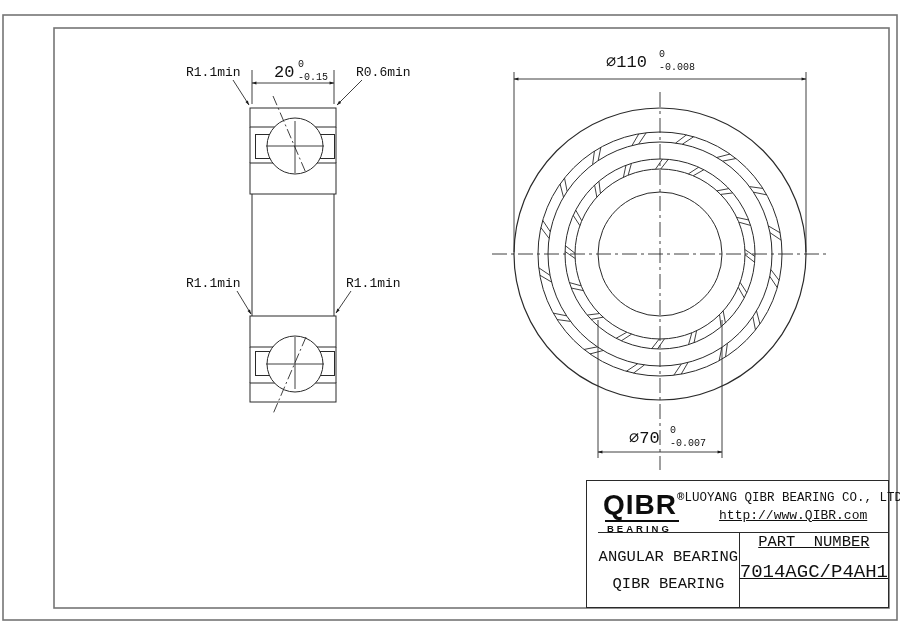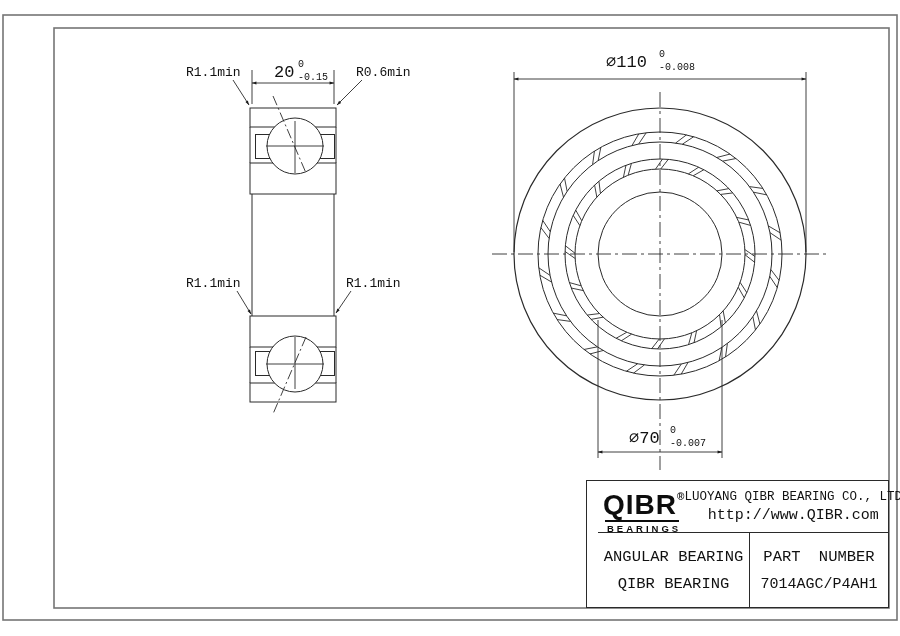--- a/index.html
+++ b/index.html
@@ -41,32 +41,32 @@
     font-size:28px;line-height:28px;letter-spacing:1px;color:#0d0d0d;
   }
   .logo-reg{font-family:"Liberation Sans",sans-serif;font-weight:700;font-size:10px;vertical-align:14px;letter-spacing:0;}
   .logo-rule{width:74px;border-top:2px solid #0d0d0d;margin:1px 0 1px 2px;}
   .logo-sub{
     font-family:"Liberation Sans","DejaVu Sans",sans-serif;font-weight:700;
     font-size:9.5px;letter-spacing:3px;color:#0d0d0d;margin-left:4px;
   }
   .tb-company{flex:1;display:flex;flex-direction:column;justify-content:center;align-items:center;gap:3px;padding-right:4px;}
   .tb-company-name{font-size:12.5px;white-space:nowrap;}
-  .tb-company-web{font-size:15px;white-space:nowrap;}
+  .tb-company-web{font-size:13px;white-space:nowrap;text-decoration:underline;}
   .tb-row2{flex:1;display:flex;}
   .tb-product{
     width:152px;border-right:1.5px solid var(--line);box-sizing:border-box;
     display:flex;flex-direction:column;justify-content:center;align-items:center;gap:9px;
   }
   .tb-product div{font-size:15.5px;white-space:nowrap;}
   .tb-part{
-    flex:1;display:flex;flex-direction:column;justify-content:center;align-items:center;gap:10px;
+    flex:1;display:flex;flex-direction:column;align-items:center;gap:10px;text-decoration:underline;
   }
   .tb-part-label{font-size:15.5px;word-spacing:9px;white-space:nowrap;}
-  .tb-part-value{font-size:15px;white-space:nowrap;}
+  .tb-part-value{font-size:19px;white-space:nowrap;}
 </style>
 </head>
 <body>
 
 <div class="stage">
 
 <svg width="900" height="636" viewBox="0 0 900 636">
   <defs>
     <pattern id="hatch" width="5" height="5" patternUnits="userSpaceOnUse">
       <path d="M-1,6 L6,-1" stroke="#2a2a2a" stroke-width="0.7"></path>
@@ -230,21 +230,21 @@
       <text class="t-tol" x="670" y="446">-0.007</text>
     </g>
   </g>
 </svg>
 
 <div class="title-block">
   <div class="tb-row1">
     <div class="tb-logo">
       <div class="logo-main"><span>QIBR</span><span class="logo-reg">®</span></div>
       <div class="logo-rule"></div>
-      <div class="logo-sub">BEARINGS</div>
+      <div class="logo-sub">BEARING</div>
     </div>
     <div class="tb-company">
       <div class="tb-company-name">LUOYANG QIBR BEARING CO., LTD</div>
       <div class="tb-company-web">http://www.QIBR.com</div>
     </div>
   </div>
   <div class="tb-row2">
     <div class="tb-product">
       <div>ANGULAR BEARING</div>
       <div>QIBR BEARING</div>

